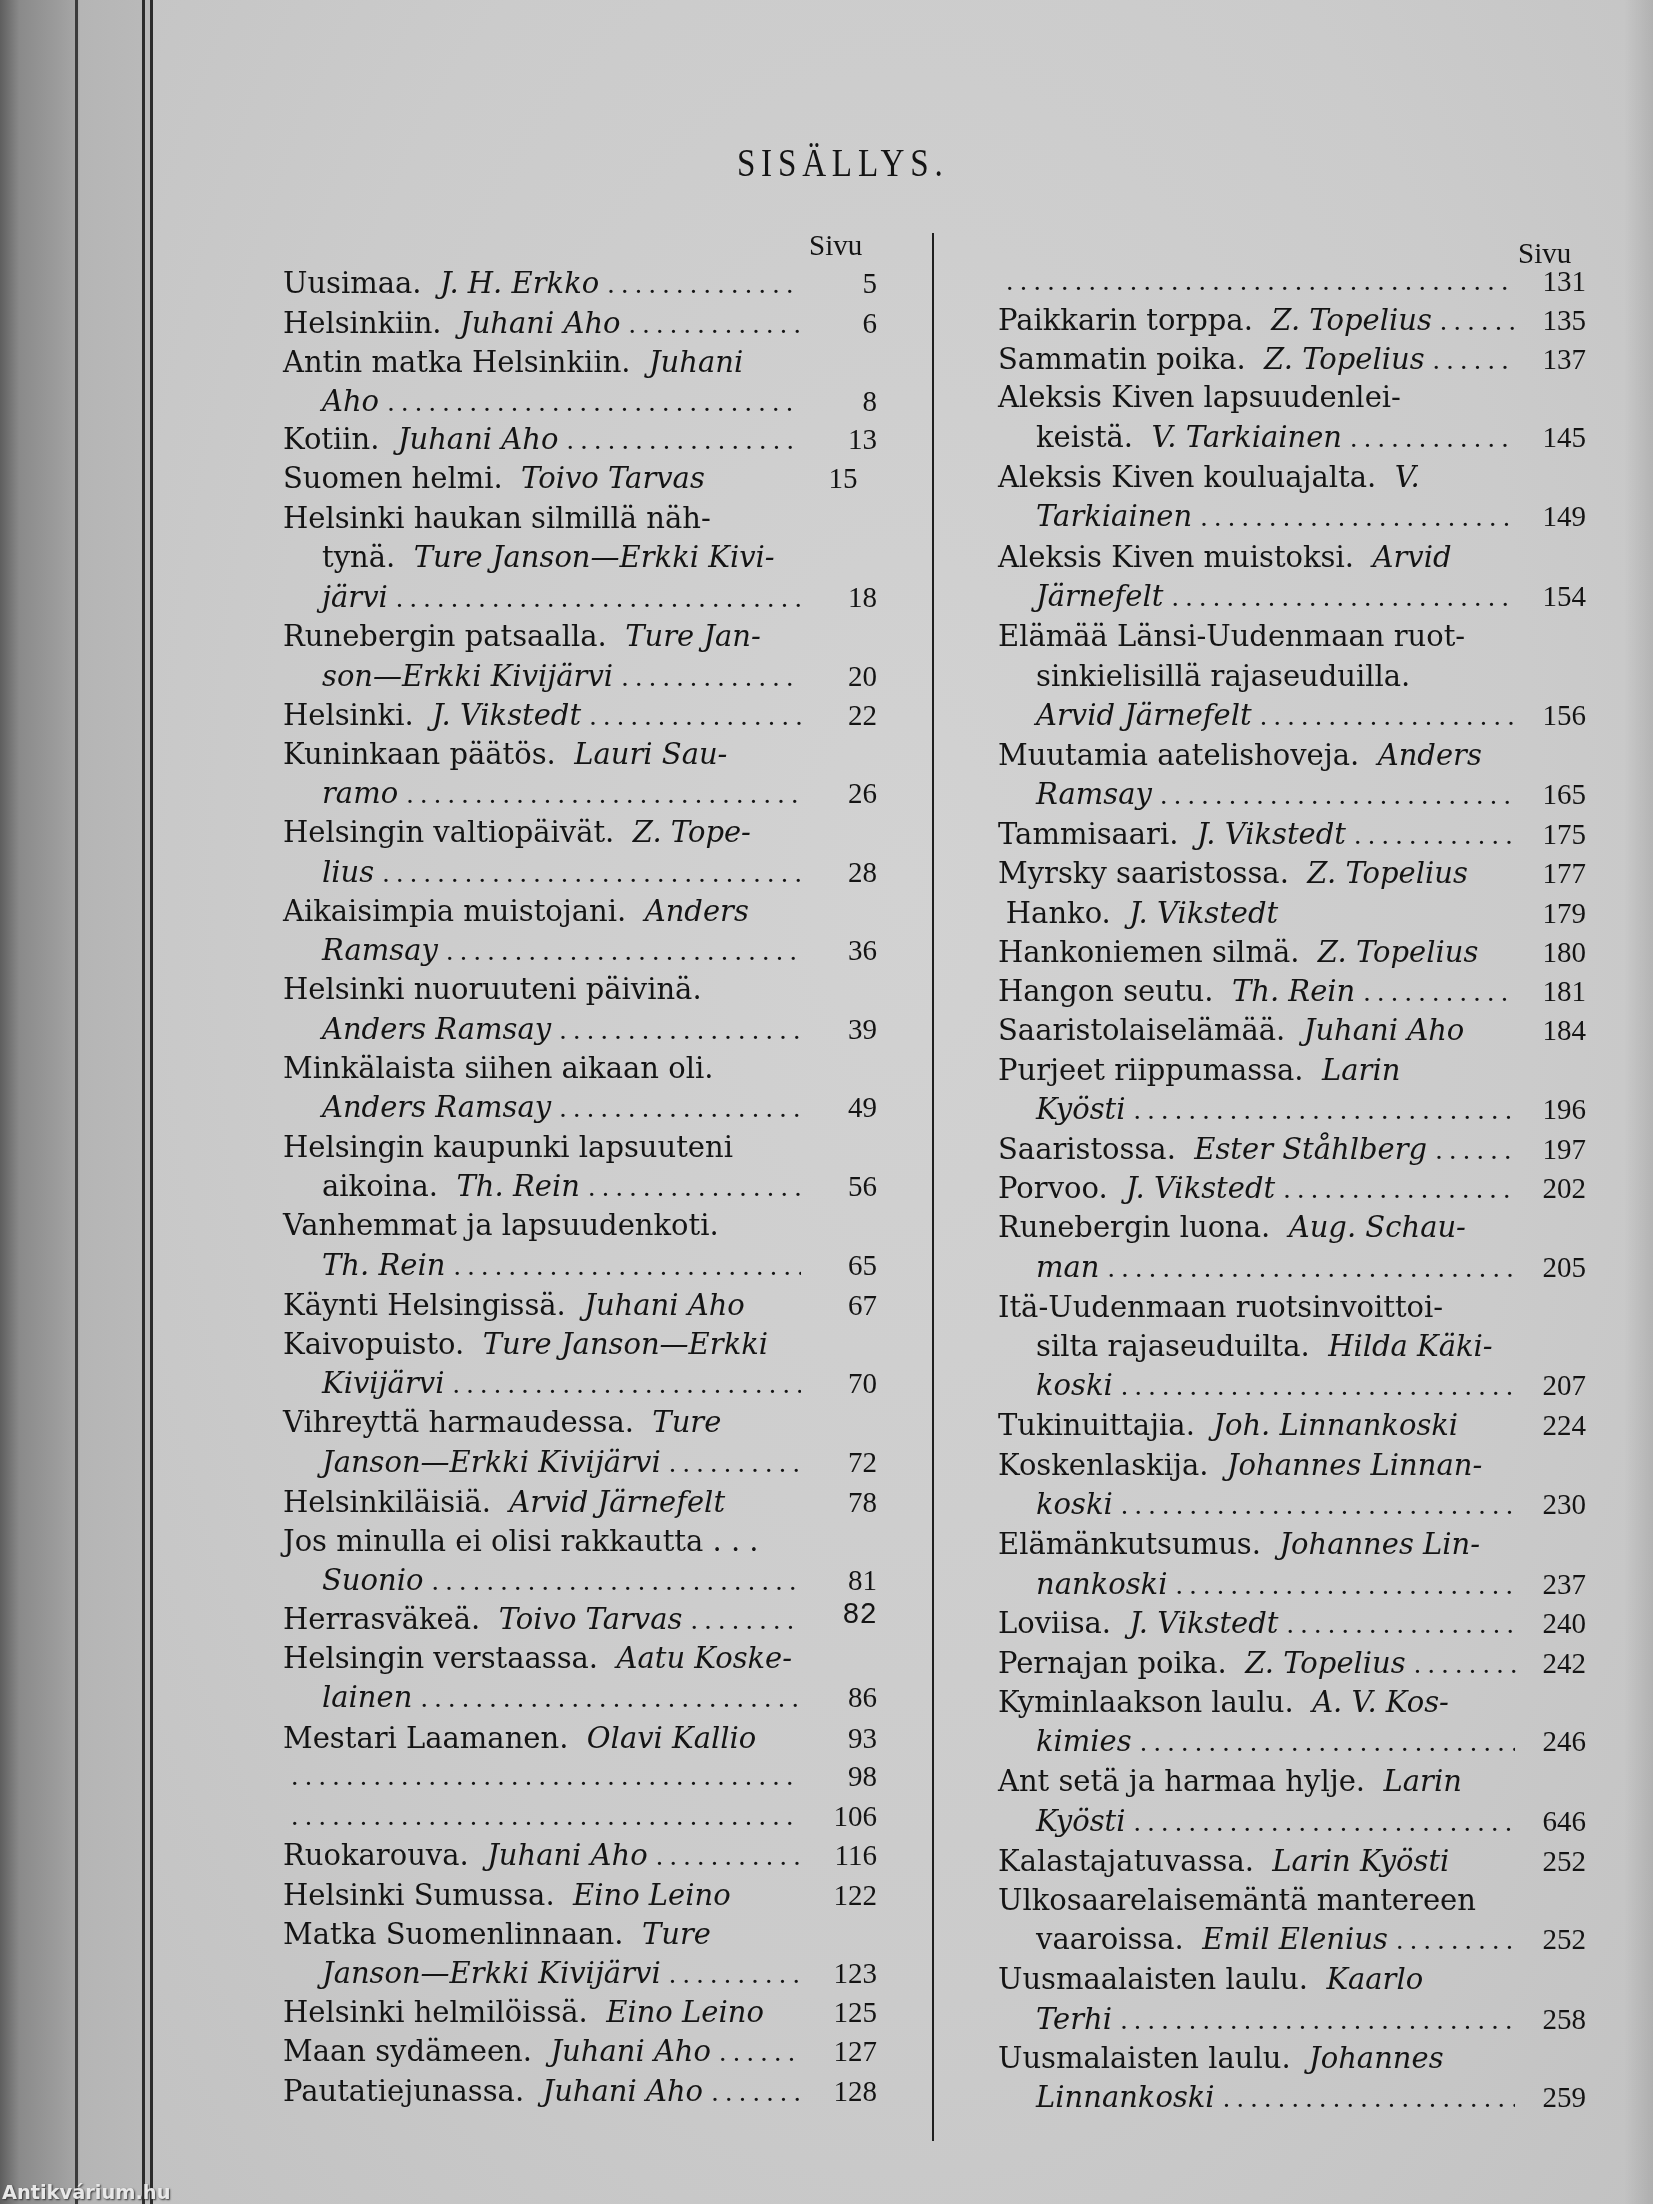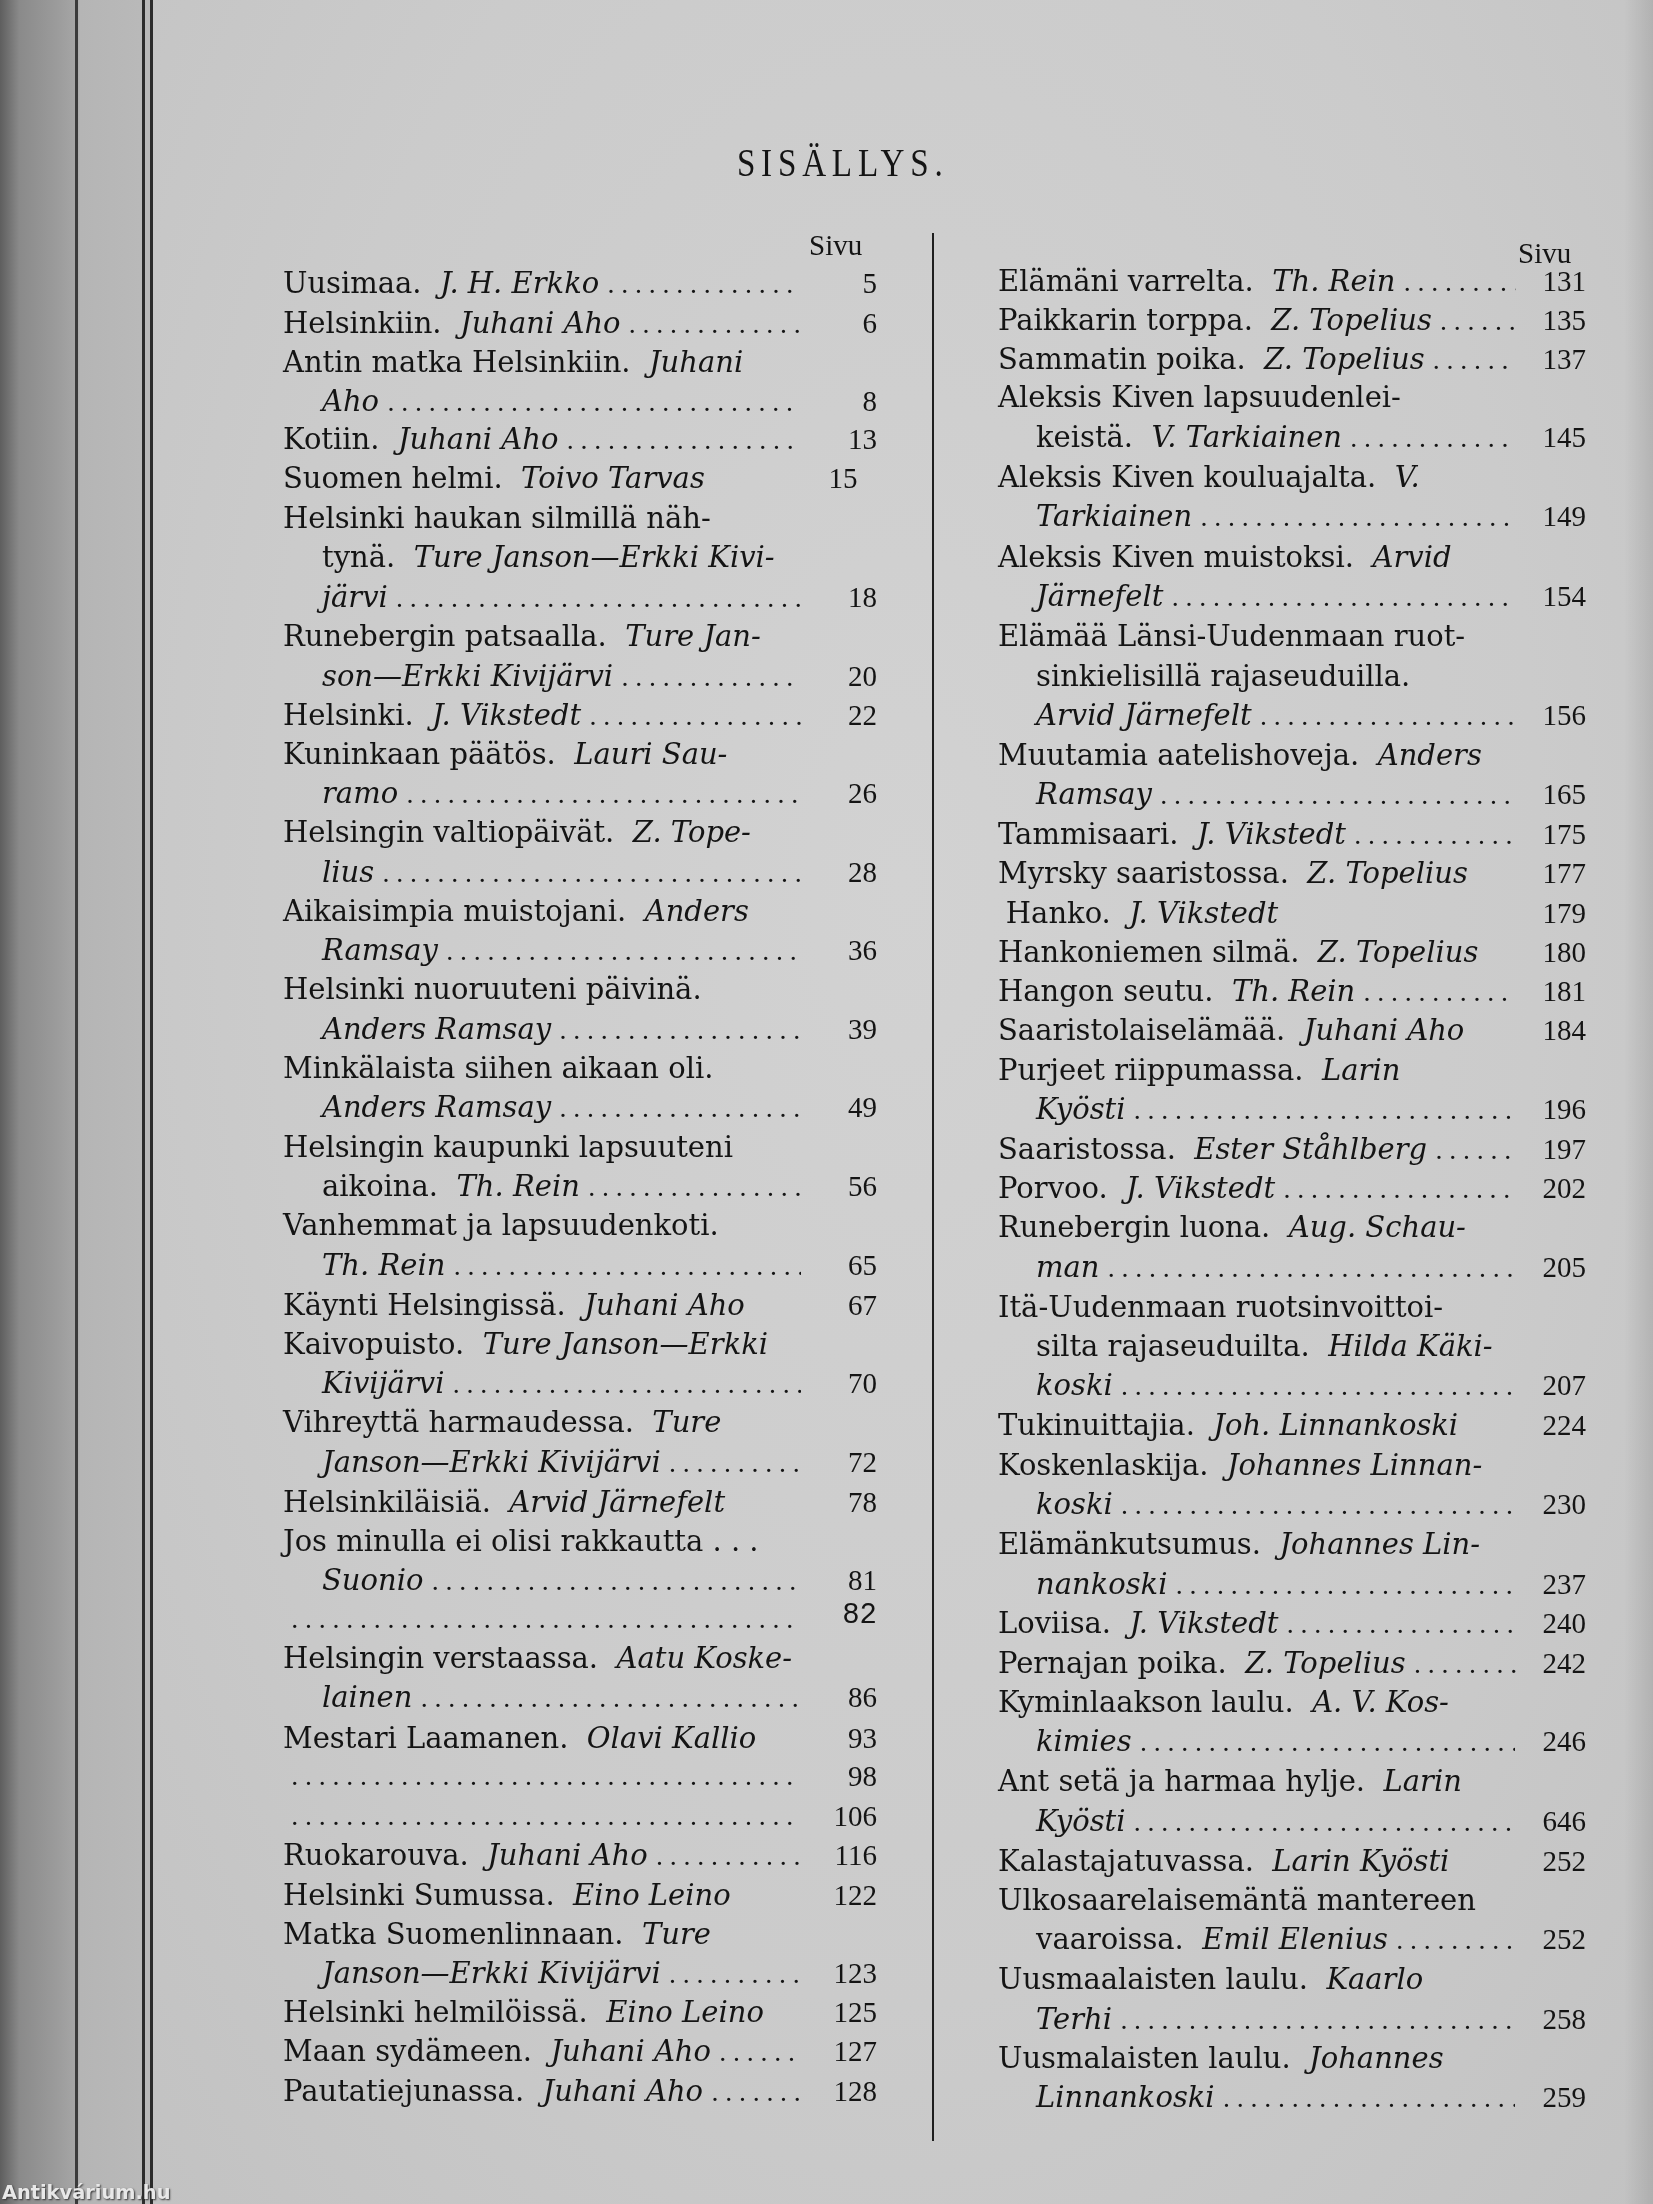--- a/index.html
+++ b/index.html
@@ -212,20 +212,21 @@
     <div class="pg col-l" style="top: 1483px;">78</div>
     <div class="line col-l" style="top: 1522px;">
       <span class="txt"><span>Jos minulla ei olisi rakkautta . . .</span></span>
     </div>
     <div class="line col-l indent" style="top: 1561px;">
       <span class="txt"><i>Suonio</i></span>
       <span class="dots">............................................................</span>
     </div>
     <div class="pg col-l" style="top: 1561px;">81</div>
     <div class="line col-l" style="top: 1600px;">
+      <span class="txt"><span>Herrasväkeä.  </span><i>Toivo Tarvas</i></span>
       <span class="dots">............................................................</span>
     </div>
     <div class="pg col-l" style="top: 1596px; font-family: Liberation Mono, monospace;">82</div>
     <div class="line col-l" style="top: 1639px;">
       <span class="txt"><span>Helsingin verstaassa.  </span><i>Aatu Koske-</i></span>
     </div>
     <div class="line col-l indent" style="top: 1678px;">
       <span class="txt"><i>lainen</i></span>
       <span class="dots">............................................................</span>
     </div>
@@ -267,21 +268,20 @@
       <span class="txt"><span>Maan sydämeen.  </span><i>Juhani Aho</i></span>
       <span class="dots">............................................................</span>
     </div>
     <div class="pg col-l" style="top: 2032px;">127</div>
     <div class="line col-l" style="top: 2072px;">
       <span class="txt"><span>Pautatiejunassa.  </span><i>Juhani Aho</i></span>
       <span class="dots">............................................................</span>
     </div>
     <div class="pg col-l" style="top: 2072px;">128</div>
     <div class="line col-r" style="top: 262px;">
-      <span class="txt"><span>Elämäni varrelta.  </span><i>Th. Rein</i></span>
       <span class="dots">............................................................</span>
     </div>
     <div class="pg col-r" style="top: 262px;">131</div>
     <div class="line col-r" style="top: 301px;">
       <span class="txt"><span>Paikkarin torppa.  </span><i>Z. Topelius</i></span>
       <span class="dots">............................................................</span>
     </div>
     <div class="pg col-r" style="top: 301px;">135</div>
     <div class="line col-r" style="top: 340px;">
       <span class="txt"><span>Sammatin poika.  </span><i>Z. Topelius</i></span>

